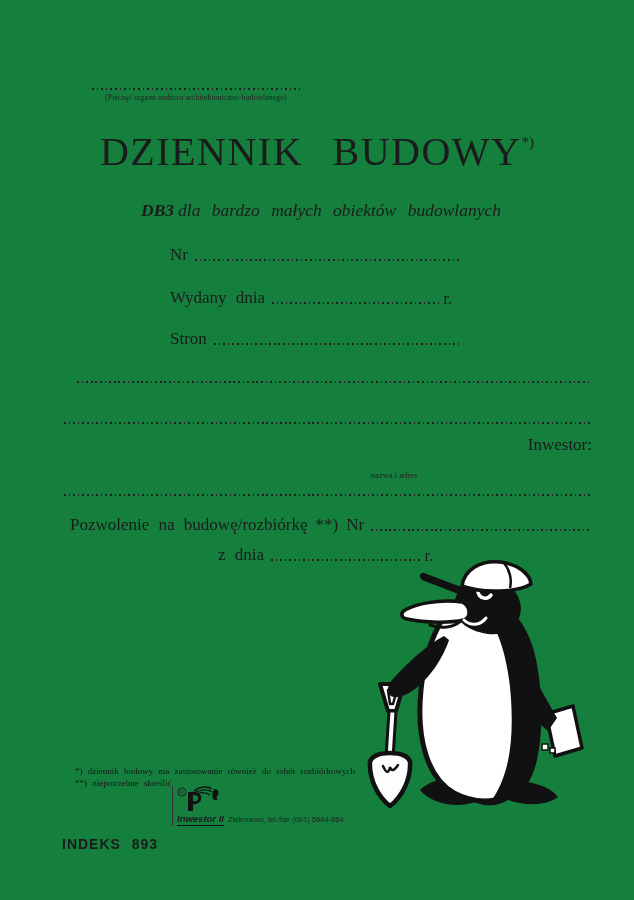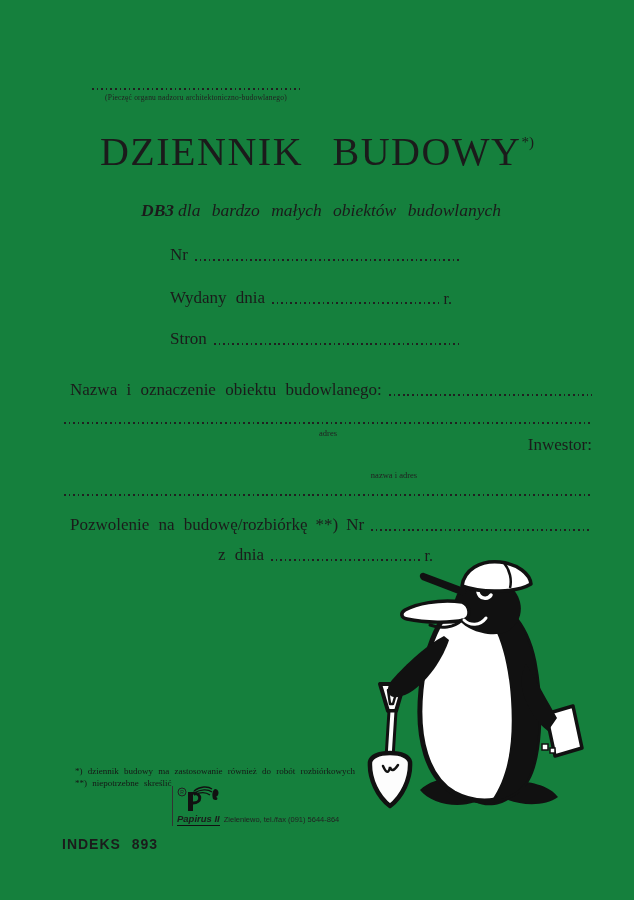--- a/index.html
+++ b/index.html
@@ -70,25 +70,23 @@
     <span class="dots"></span>
     <span class="suffix">r.</span>
   </div>
 
   <div class="row" style="left:170px; top:330px; width:292px;">
     <span class="lbl">Stron</span>
     <span class="dots"></span>
   </div>
 
   <div class="row" style="left:70px; top:381px; width:522px;">
-    <span class="lbl">Nazwa i oznaczenie obiektu budowlanego:</span>
     <span class="dots"></span>
   </div>
   <div class="dotline" style="left:64px; top:422px; width:528px;"></div>
-  <div class="abs small-caption" style="left:64px; top:428px; width:528px;">adres</div>
 
   <div class="row" style="left:70px; top:436px; width:522px;flex-direction:column;">
     <span class="lbl">Inwestor:</span>
     <span class="dots"></span>
   </div>
   <div class="abs small-caption" style="left:130px; top:470px; width:528px;">nazwa i adres</div>
   <div class="dotline" style="left:64px; top:494px; width:528px;"></div>
 
   <div class="row" style="left:70px; top:516px; width:522px;">
     <span class="lbl">Pozwolenie na budowę/rozbiórkę</span>
@@ -152,18 +150,18 @@
   <div class="abs publisher" style="left:172px; top:786px;">
     <svg width="46" height="26" viewBox="0 0 46 26">
       <circle cx="5" cy="6" r="4" fill="none" stroke="#222" stroke-width="1"></circle>
       <text x="5" y="8" font-size="5" text-anchor="middle" fill="#222" font-family="Liberation Sans, sans-serif">R</text>
       <rect x="11" y="6" width="5" height="19" fill="#111"></rect>
       <path d="M 16 7 C 25 7 25 17 16 17" fill="none" stroke="#111" stroke-width="3"></path>
       <path d="M 17 5 C 23 0 31 0 35 3 M 17 7 C 24 3 31 3 35 6 M 17 9 C 23 6 29 6 33 9" fill="none" stroke="#111" stroke-width="1.4"></path>
       <path d="M 38 3 C 42 3 43 9 39 11 C 42 12 40 16 36 13 C 35 9 35 5 38 3 Z" fill="#111"></path>
     </svg>
     <div class="pub-textrow">
-      <span class="pub-brand">Papirus II</span>
+      <span class="pub-brand">Inwestor II</span>
       <span class="pub-details">Zieleniewo, tel./fax (091) 5644-864</span>
     </div>
   </div>
 
 </div>
 
 </body></html>

